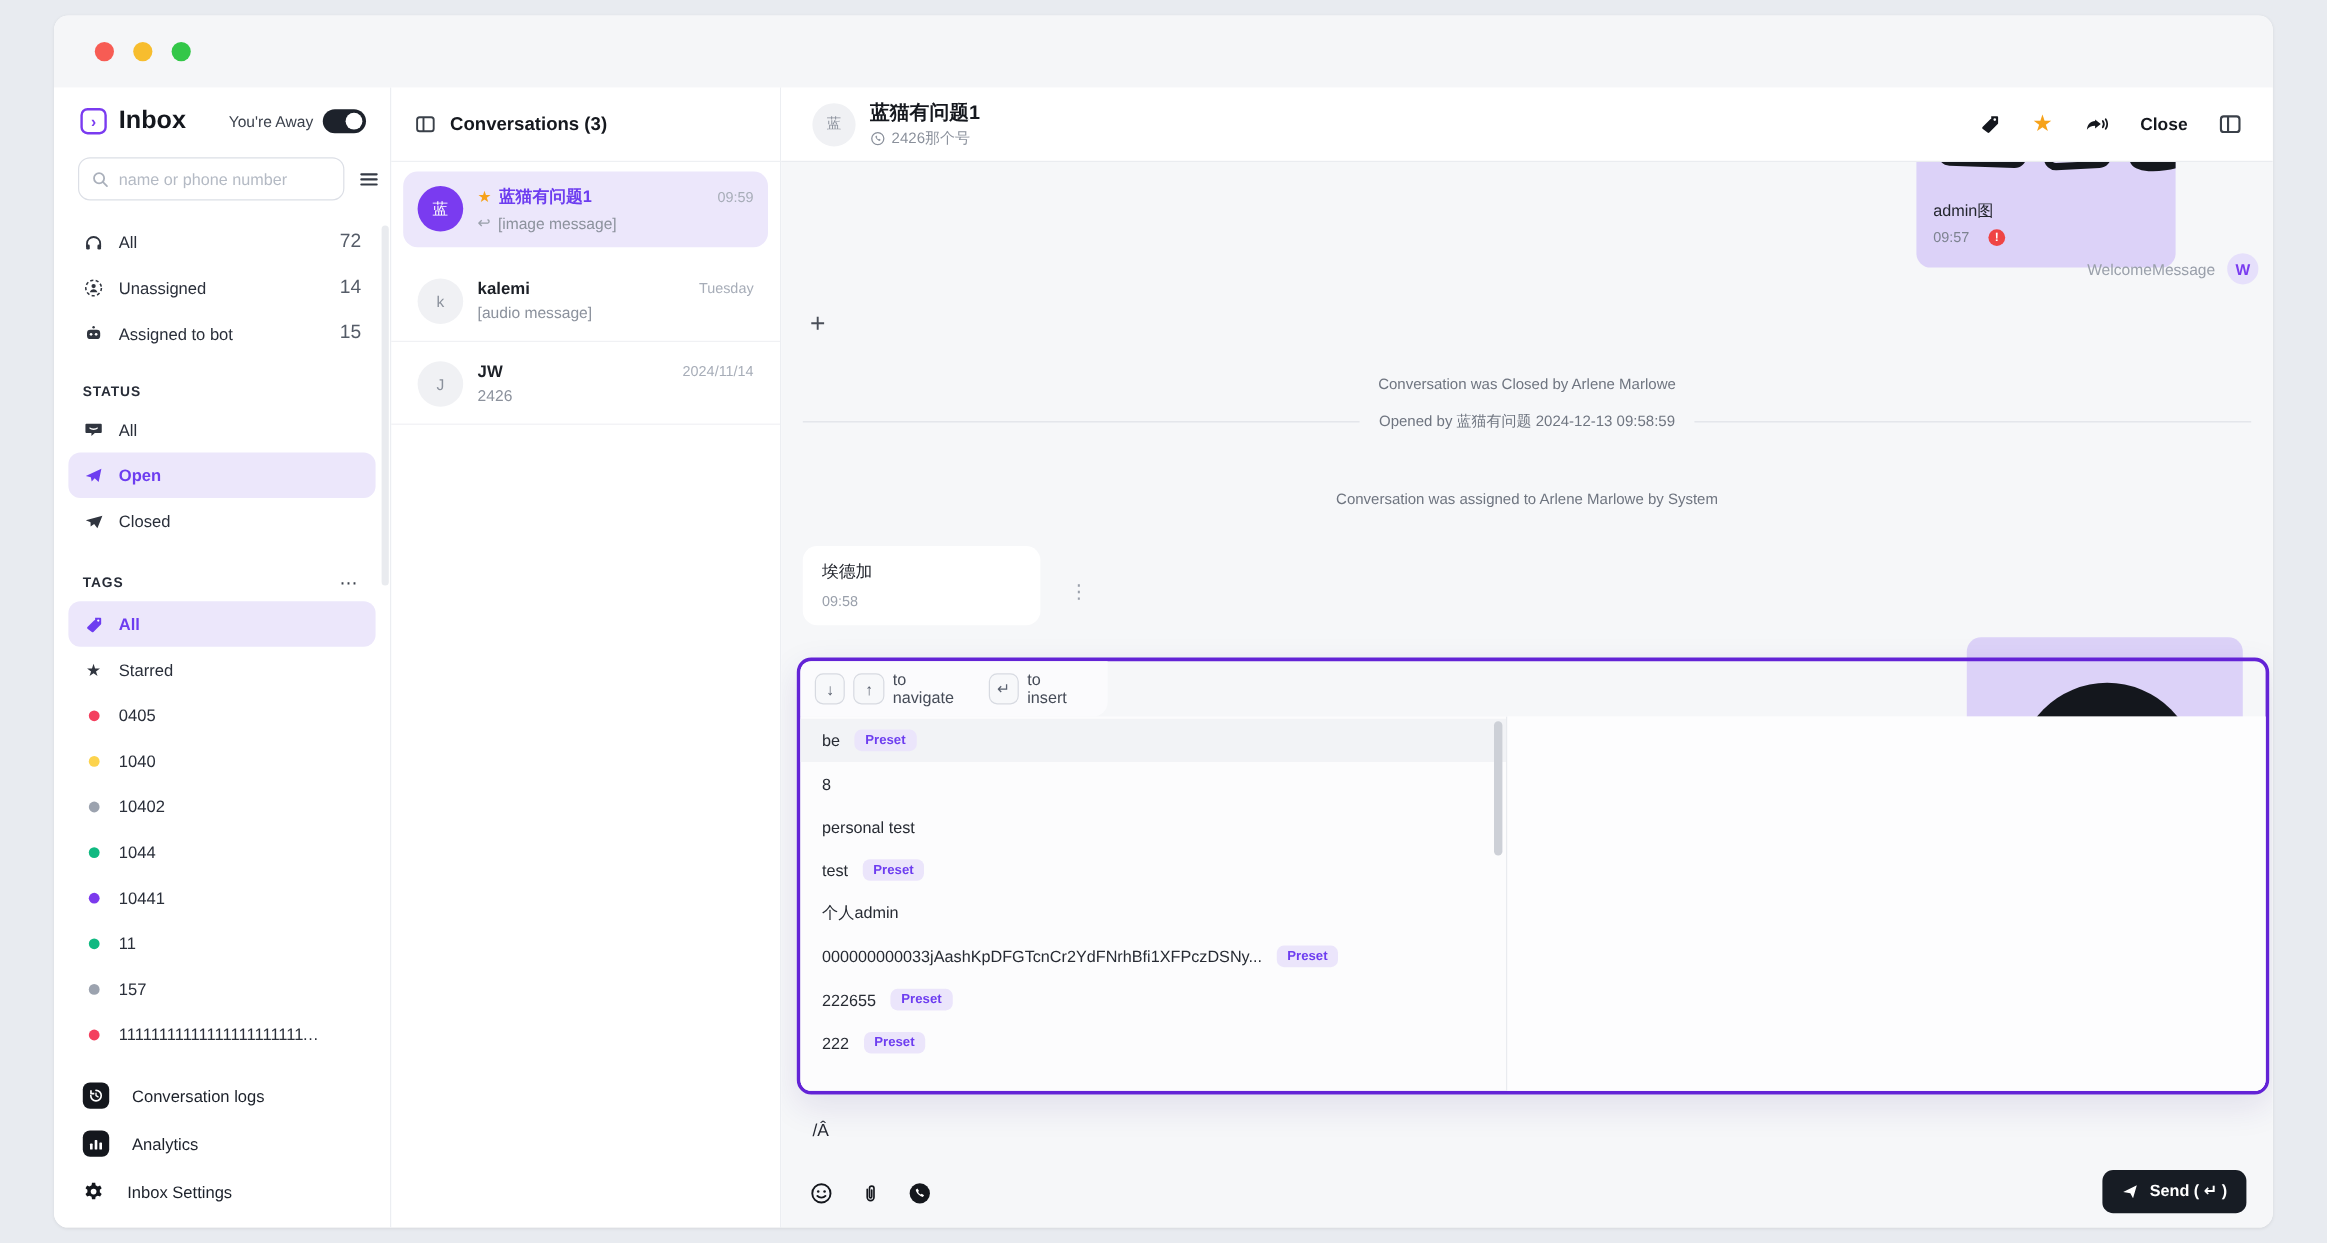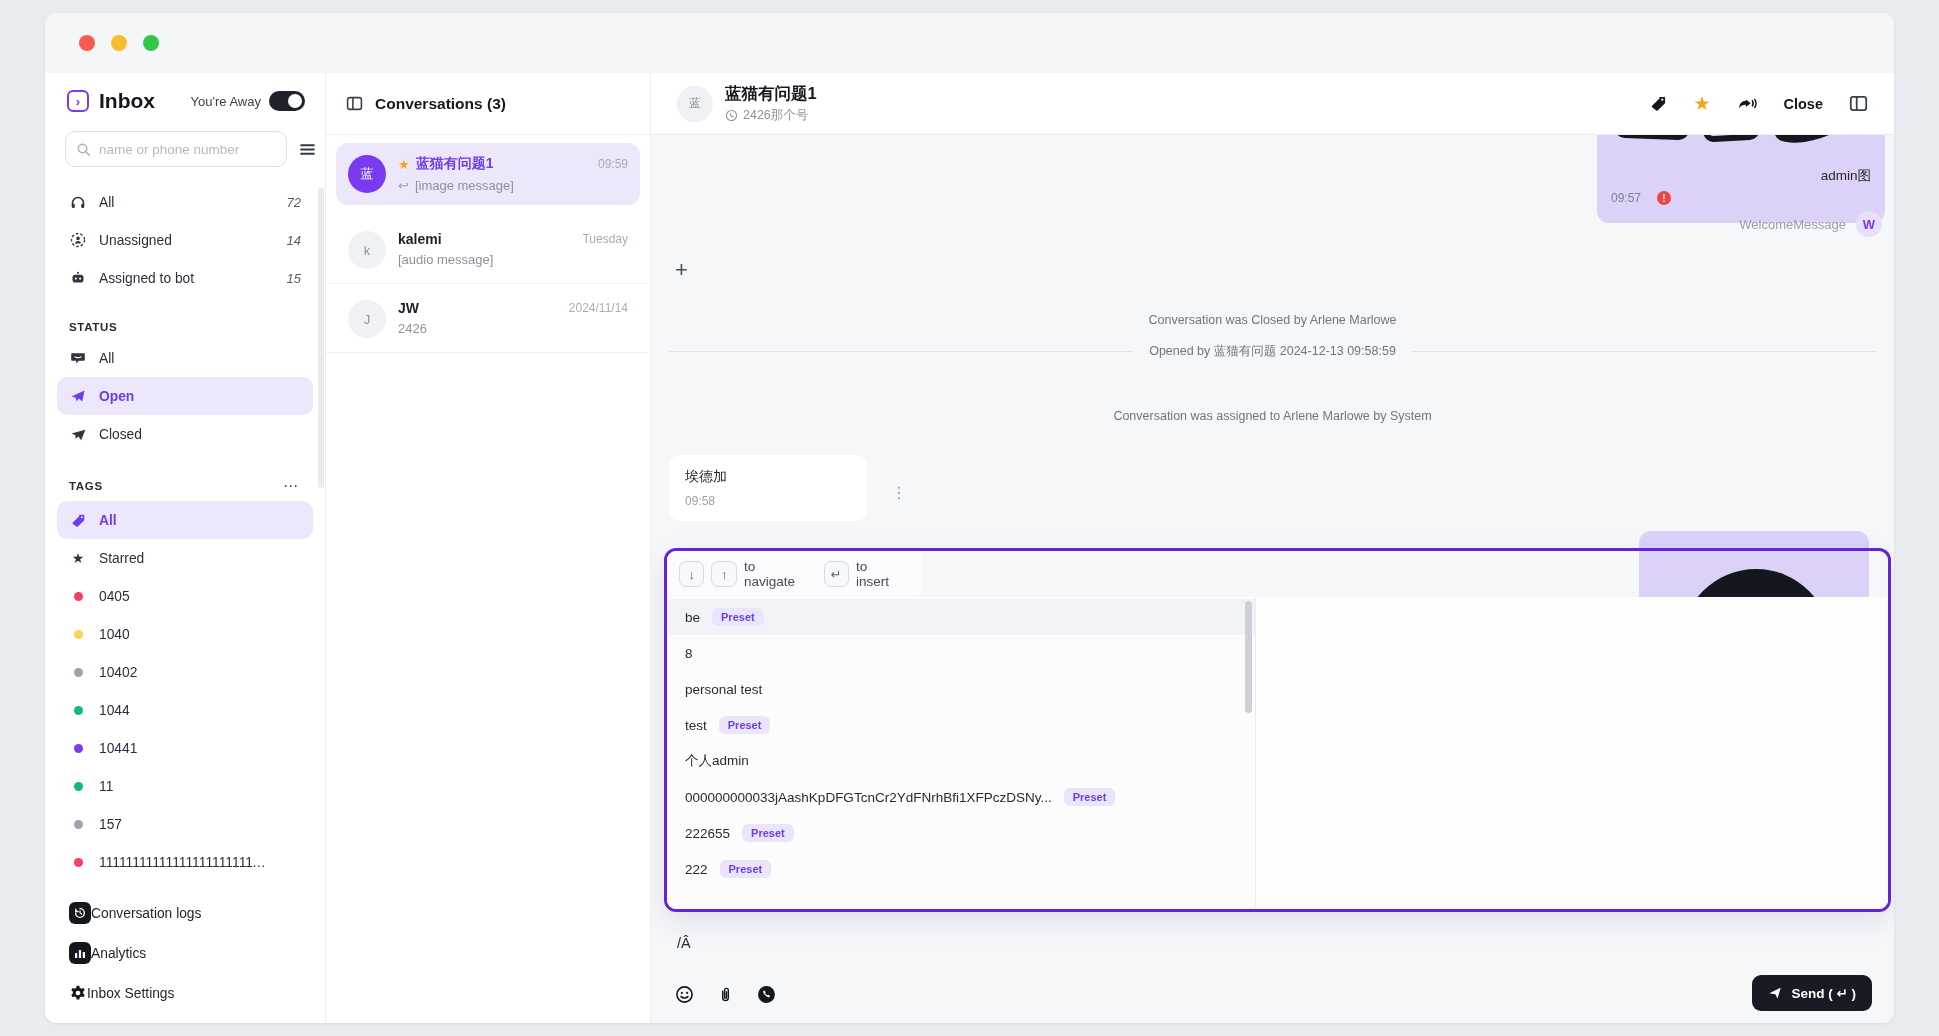--- a/index.html
+++ b/index.html
@@ -22,31 +22,31 @@
   .toggle .knob { position:absolute; right:3px; top:3px; width:14px; height:14px; background:#fff; border-radius:50%; }
   .sb-search { margin:18px 18px 0 20px; display:flex; align-items:center; }
   .search-box { flex:1; height:36px; border:1px solid #dcdfe6; border-radius:10px; background:#fff; display:flex; align-items:center; padding:0 10px; gap:8px; color:#aab0bb; }
   .search-box input { border:none; outline:none; flex:1; font-size:13.5px; color:#3c424d; font-family:inherit; background:transparent; }
   .search-box input::placeholder { color:#b4bac4; }
   .filter-ic { margin-left:12px; color:#343a45; display:flex; cursor:pointer; }
   .sb-nav { margin:16px 12px 0 12px; }
   .sb-item { height:38px; border-radius:10px; display:flex; align-items:center; padding:0 12px; gap:12px; color:#2a2f3a; cursor:pointer; }
   .sb-item .ic { width:18px; display:flex; justify-content:center; color:#30353f; }
   .sb-item .lbl { font-size:13.8px; }
-  .sb-item .cnt { margin-left:auto; font-size:13px; color:#555c68;font-style:italic; }
+  .sb-item .cnt { margin-left:auto; font-size:16px; color:#555c68; }
   .sb-item.active { background:#ece7fb; }
   .sb-item.active .lbl, .sb-item.active .cnt { color:#6d3df0; font-weight:700; }
   .sb-item.active .ic { color:#6d3df0; }
   .section-label { margin:24px 12px 6px 24px; font-size:11.5px; font-weight:800; letter-spacing:.06em; color:#272c37; display:flex; align-items:center; }
   .section-label .menu { margin-left:auto; margin-right:14px; color:#3c424d; font-size:15px; letter-spacing:1px; cursor:pointer; font-weight:400; }
   .dot { width:9px; height:9px; border-radius:50%; }
   .tag-lbl-long { max-width:168px; white-space:nowrap; overflow:hidden; text-overflow:ellipsis; }
   .star-g { color:#f6a21a; font-size:14px; }
   .sb-footer { position:absolute; left:12px; right:12px; bottom:10px; background:#fff; }
-  .sb-foot-item { height:40px; display:flex; align-items:center; gap:0; padding:0 12px; cursor:pointer; }
+  .sb-foot-item { height:40px; display:flex; align-items:center; gap:19px; padding:0 12px; cursor:pointer; }
   .icbox { width:22px; height:22px; border-radius:6px; background:#14171d; display:flex; align-items:center; justify-content:center; }
   .sb-foot-item .lbl { font-size:13.8px; color:#1d222b; }
   .gear-ic { color:#14171d; display:flex; }
 
   
   .convs { width:325px; border-left:1px solid #eceef2; flex:none; display:flex; flex-direction:column; background:#fff; }
   .convs-header { height:62px; border-bottom:1px solid #eef0f3; display:flex; align-items:center; padding:0 20px; gap:12px; color:#3a4049; }
   .convs-title { font-size:15.5px; font-weight:800; color:#15181e; }
   .conv-item { cursor:pointer; }
   .conv-sel { margin:8px 10px 0 10px; padding:12px; border-radius:12px; background:#ece7fb; display:flex; gap:12px; }
@@ -68,21 +68,21 @@
   .chat-header { height:62px; background:#fff; border-bottom:1px solid #eaecf0; display:flex; align-items:center; padding:0 26px; flex:none; }
   .ch-avatar { width:36px; height:36px; font-size:12px; }
   .ch-titles { margin-left:12px; }
   .ch-title { font-size:16.5px; font-weight:800; color:#15181e; }
   .ch-sub { margin-top:2px; display:flex; align-items:center; gap:5px; color:#8a909b; font-size:12.5px; }
   .ch-actions { margin-left:auto; display:flex; align-items:center; gap:26px; }
   .ch-actions > * { cursor:pointer; }
   .close-btn { font-size:14.5px; font-weight:700; color:#14171d; }
   .chat-body { flex:1; background:#f6f7f9; position:relative; overflow:hidden; }
 
-  .bubble-img { position:absolute; left:946px; top:-14px; width:288px; height:102px; background:#dcd2f8; border-radius:12px; overflow:hidden; padding:0 14px;text-align:right; }
+  .bubble-img { position:absolute; left:946px; top:-14px; width:216px; height:102px; background:#dcd2f8; border-radius:12px; overflow:hidden; padding:0 14px; }
   .sketch { position:relative; height:42px; }
   .sk1 { position:absolute; left:4px; top:-12px; width:74px; height:30px; border:6px solid #14171d; border-radius:10px; transform:rotate(2deg); }
   .sk2 { position:absolute; left:92px; top:-10px; width:56px; height:30px; border:6px solid #14171d; border-radius:10px; transform:rotate(-3deg); }
   .sk3 { position:absolute; left:162px; top:-16px; width:84px; height:34px; background:#14171d; border-radius:50%; transform:rotate(-18deg); }
   .bi-caption { font-size:13.5px; color:#23262e; margin-top:4px; }
   .bi-meta { margin-top:6px; display:flex; align-items:center; gap:16px; font-size:12px; color:#7d8390; }
   .err-badge { width:14px; height:14px; border-radius:50%; background:#ef4444; color:#fff; font-size:10px; font-weight:800; display:flex; align-items:center; justify-content:center; }
   .welcome-row { position:absolute; right:12px; top:76px; display:flex; align-items:center; gap:10px; }
   .welcome-lbl { font-size:13px; color:#9aa0ab; }
   .w-avatar { width:26px; height:26px; border-radius:50%; background:#e6e0fb; color:#7a3bf0; font-weight:800; font-size:13px; display:flex; align-items:center; justify-content:center; }

